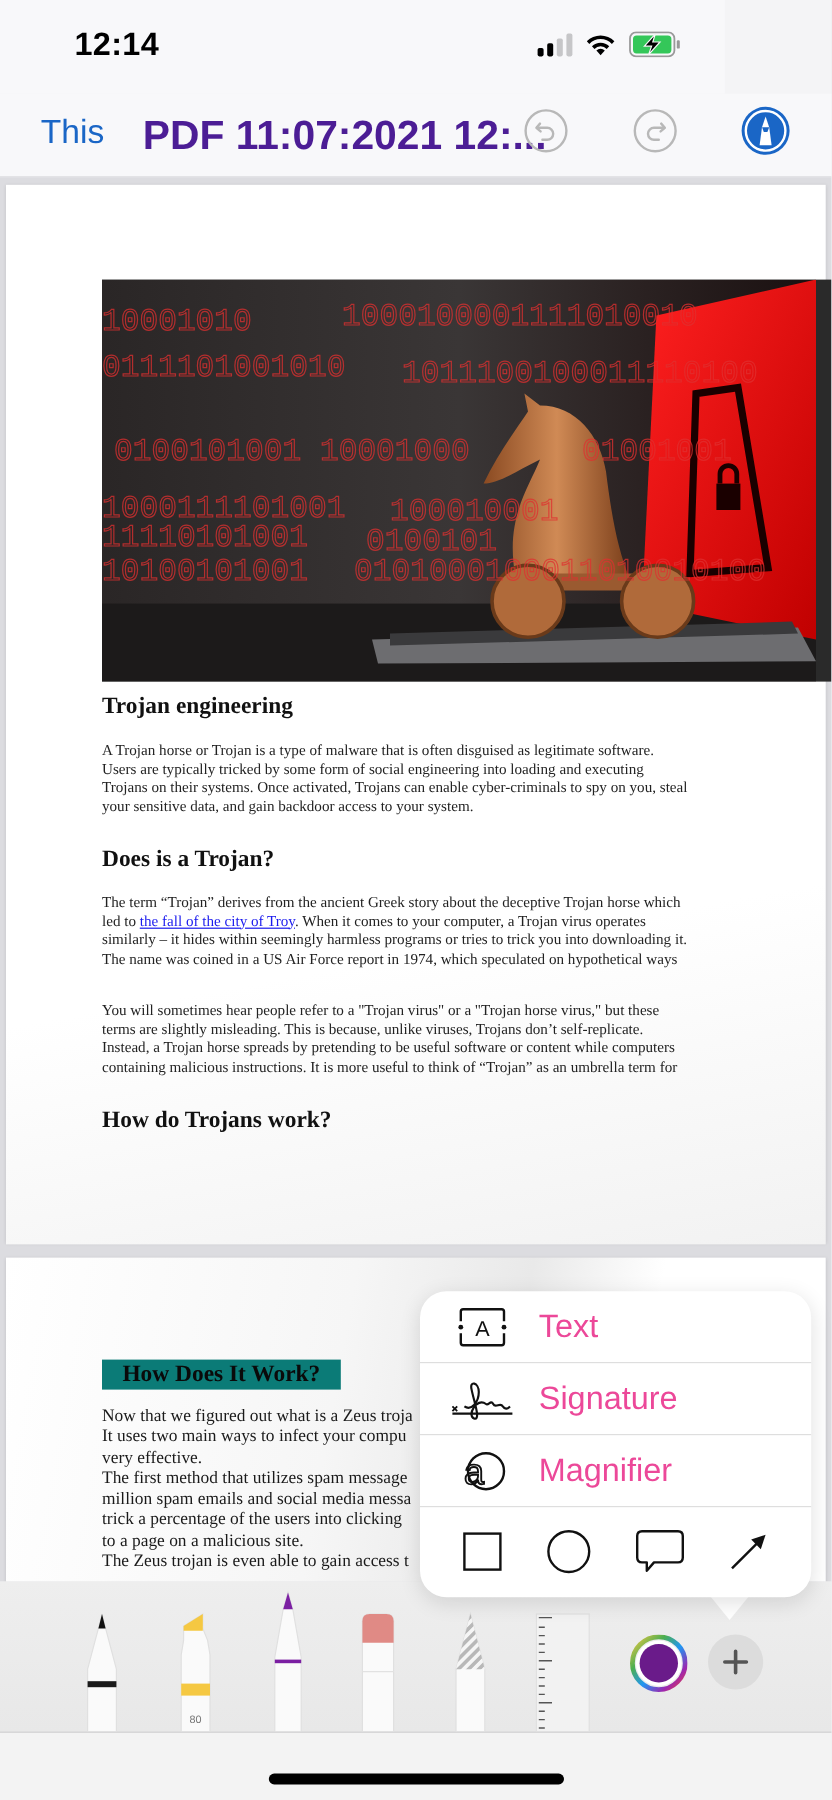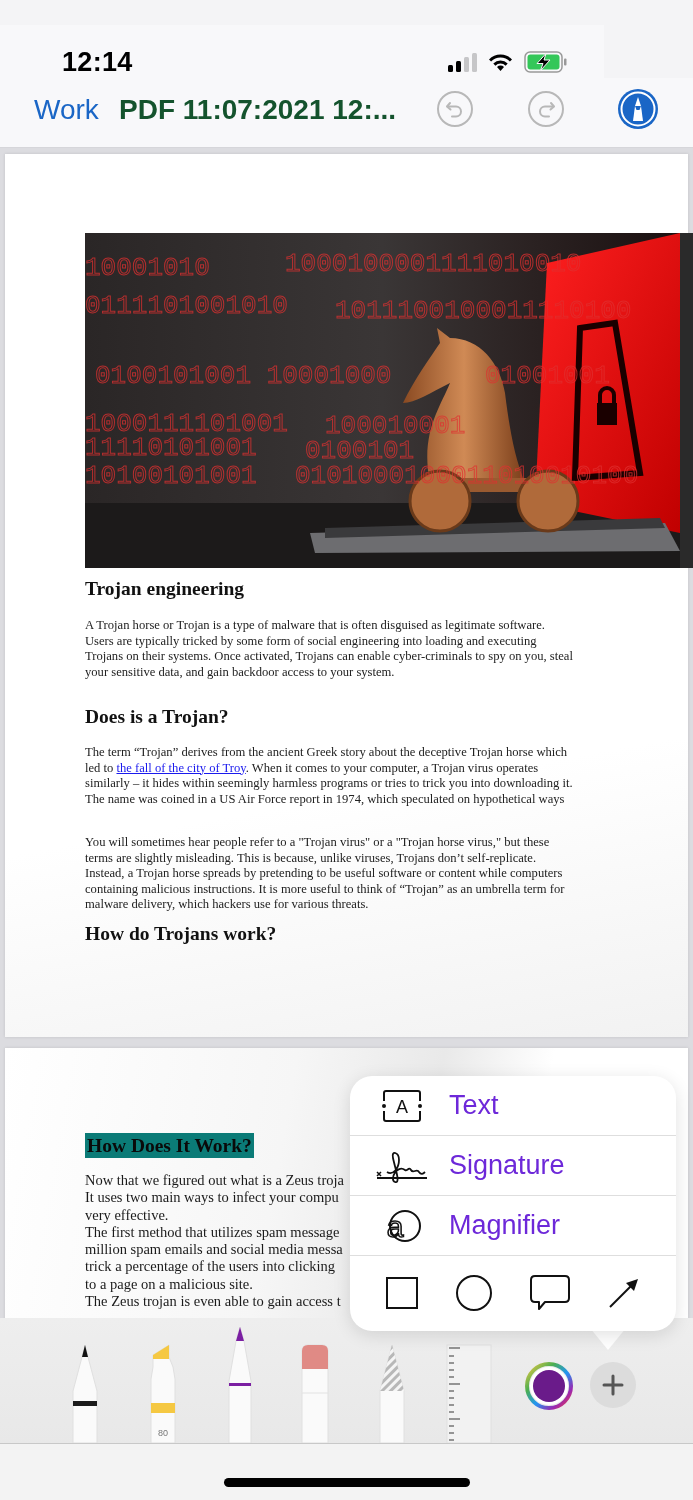--- a/index.html
+++ b/index.html
@@ -1,52 +1,52 @@
 <!DOCTYPE html>
 <html><head>
 <meta charset="utf-8">
 <style>
   * { box-sizing: border-box; margin: 0; padding: 0; }
   html, body { width: 693px; height: 1500px; overflow: hidden; background: #f4f4f6; }
   body { position: relative; font-family: "Liberation Sans", sans-serif; color: #000; }
 
   
-  .status-bar { position: absolute; left: 0; top: 0; width: 604px; height: 78px; background: #f8f8fa; margin-top: 25px; }
+  .status-bar { position: absolute; left: 0; top: 0; width: 604px; height: 78px; background: #f8f8fa; }
   .status-time { position: absolute; left: 62px; top: 22px; font-size: 27px; font-weight: 700; letter-spacing: 0.3px; }
   .status-icons { position: absolute; right: 36px; top: 26px; display: flex; align-items: center; gap: 10px; }
   .signal { display: flex; align-items: flex-end; gap: 3px; height: 20px; }
   .signal span { width: 5px; background: #000; border-radius: 1.5px; }
   .signal span.dim { background: #c6c6c8; }
 
   
   .nav-bar { position: absolute; left: 0; top: 78px; width: 693px; height: 70px; background: #f8f8fa; border-bottom: 1px solid #d6d6da; }
   .done-btn { position: absolute; left: 34px; top: 16px; font-size: 28px; color: #1a66c6; font-weight: 500; }
-  .doc-title { position: absolute; left: 119px; top: 16px; font-size: 28px; font-weight: 700; color: #14532d; white-space: nowrap; }
+  .doc-title { position: absolute; left: 119px; top: 16px; font-size: 34px; font-weight: 700; color: #4c1d95; white-space: nowrap; }
   .nav-icon { position: absolute; top: 12px; width: 38px; height: 38px; }
 
   
   .doc-area { position: absolute; left: 0; top: 148px; width: 693px; height: 1170px; background: #dcdce0; overflow: hidden; }
   .page { position: absolute; left: 5px; width: 683px; background: #fff; box-shadow: 0 0 3px rgba(0,0,0,0.12); }
   .page1 { top: 6px; height: 883px; background: linear-gradient(170deg, #ffffff 70%, #f2f2f2 100%); }
   .page2 { top: 900px; height: 290px; background: linear-gradient(100deg, #ffffff 0%, #f6f6f6 40%, #e9e9e9 60%, #ffffff 75%); }
 
   .hero { position: absolute; left: 80px; top: 79px; width: 608px; height: 335px; overflow: hidden; background: #2a2a2a; }
   .h2 { position: absolute; left: 80px; font-family: "Liberation Serif", serif; font-weight: 700; font-size: 19.5px; color: #111; }
   .para { position: absolute; left: 80px; width: 525px; font-family: "Liberation Serif", serif; font-size: 12.6px; line-height: 15.5px; color: #222; }
   .para a { color: #1a1aee; text-decoration: underline; }
 
-  .highlight-heading { position: absolute; left: 80px; top: 85px; padding: 0 2px; background: #0b7b77; font-family: "Liberation Serif", serif; font-weight: 700; font-size: 19.5px; color: #0a0a0a; line-height: 25px; }
+  .highlight-heading { position: absolute; left: 80px; top: 85px; padding: 0 17px; background: #0b7b77; font-family: "Liberation Serif", serif; font-weight: 700; font-size: 19.5px; color: #0a0a0a; line-height: 25px; }
   .para2 { position: absolute; left: 80px; top: 124px; width: 600px; font-family: "Liberation Serif", serif; font-size: 14.5px; line-height: 17.3px; color: #1a1a1a; white-space: nowrap; }
 
   
   .popup { position: absolute; left: 350px; top: 1076px; width: 326px; height: 255px; background: #fff; border-radius: 22px; box-shadow: 0 4px 18px rgba(0,0,0,0.12); }
   .popup-tail { position: absolute; left: 590px; top: 1328px; width: 0; height: 0; border-left: 18px solid transparent; border-right: 18px solid transparent; border-top: 22px solid #fff; }
   .menu-row { position: absolute; left: 0; width: 326px; height: 60px; display: flex; align-items: center; border-bottom: 1px solid #dedede; }
   .menu-row .icon { width: 60px; margin-left: 22px; display: flex; justify-content: center; align-items: center; }
-  .menu-row .label { margin-left: 17px; font-size: 27px; color: #6d28d9; }
+  .menu-row .label { margin-left: 17px; font-size: 27px; color: #ec4899; }
   .shape-row { position: absolute; left: 0; top: 182px; width: 326px; height: 70px; display: flex; align-items: center; justify-content: space-around; padding: 0 16px; }
 
   
   .toolbar { position: absolute; left: 0; top: 1318px; width: 693px; height: 126px; background: linear-gradient(#eeeeee, #e8e8e8); border-bottom: 1px solid #c8c8c8; overflow: hidden; }
   .tool { position: absolute; bottom: 0; }
   .home-area { position: absolute; left: 0; top: 1444px; width: 693px; height: 56px; background: #f3f3f3; }
   .home-indicator { position: absolute; left: 224px; top: 1478px; width: 246px; height: 9px; background: #000; border-radius: 5px; }
 </style>
 </head>
 <body>
@@ -68,21 +68,21 @@
     <svg width="44" height="22" viewBox="0 0 44 22">
       <rect x="1" y="1" width="37" height="20" rx="5" fill="none" stroke="#999" stroke-width="1.5"></rect>
       <rect x="3.5" y="3.5" width="32" height="15" rx="3" fill="#34c759"></rect>
       <rect x="40" y="7.5" width="2.5" height="7" rx="1" fill="#999"></rect>
       <path d="M22 2.5 L13 12.5 L19 12.5 L16.5 19.5 L26 9 L20 9 Z" fill="#000" stroke="#f8f8fa" stroke-width="1"></path>
     </svg>
   </div>
 </div>
 
 <div class="nav-bar">
-  <div class="done-btn">Work</div>
+  <div class="done-btn">This</div>
   <div class="doc-title">PDF 11:07:2021 12:...</div>
   <svg class="nav-icon" style="left:436px" viewBox="0 0 38 38">
     <circle cx="19" cy="19" r="17" fill="none" stroke="#b8b8b8" stroke-width="2"></circle>
     <path d="M14 13 L11 16.5 L14.5 19.5" fill="none" stroke="#b8b8b8" stroke-width="2" stroke-linecap="round" stroke-linejoin="round"></path>
     <path d="M11.5 16.5 L20 16.5 A5 5 0 0 1 20 26.5 L16 26.5" fill="none" stroke="#b8b8b8" stroke-width="2" stroke-linecap="round"></path>
   </svg>
   <svg class="nav-icon" style="left:527px" viewBox="0 0 38 38">
     <circle cx="19" cy="19" r="17" fill="none" stroke="#b8b8b8" stroke-width="2"></circle>
     <path d="M24 13 L27 16.5 L23.5 19.5" fill="none" stroke="#b8b8b8" stroke-width="2" stroke-linecap="round" stroke-linejoin="round"></path>
     <path d="M26.5 16.5 L18 16.5 A5 5 0 0 0 18 26.5 L22 26.5" fill="none" stroke="#b8b8b8" stroke-width="2" stroke-linecap="round"></path>
@@ -159,21 +159,20 @@
       <div>The term “Trojan” derives from the ancient Greek story about the deceptive Trojan horse which</div>
       <div><span>led to </span><a>the fall of the city of Troy</a><span>. When it comes to your computer, a Trojan virus operates</span></div>
       <div>similarly – it hides within seemingly harmless programs or tries to trick you into downloading it.</div>
       <div>The name was coined in a US Air Force report in 1974, which speculated on hypothetical ways</div>
     </div>
     <div class="para" style="top:681px">
       <div>You will sometimes hear people refer to a "Trojan virus" or a "Trojan horse virus," but these</div>
       <div>terms are slightly misleading. This is because, unlike viruses, Trojans don’t self-replicate.</div>
       <div>Instead, a Trojan horse spreads by pretending to be useful software or content while computers</div>
       <div>containing malicious instructions. It is more useful to think of “Trojan” as an umbrella term for</div>
-      <div>malware delivery, which hackers use for various threats.</div>
     </div>
 
     <div class="h2" style="top:769px">How do Trojans work?</div>
   </div>
 
   <div class="page page2">
     <div class="highlight-heading">How Does It Work?</div>
     <div class="para2">
       <div>Now that we figured out what is a Zeus troja</div>
       <div>It uses two main ways to infect your compu</div>

